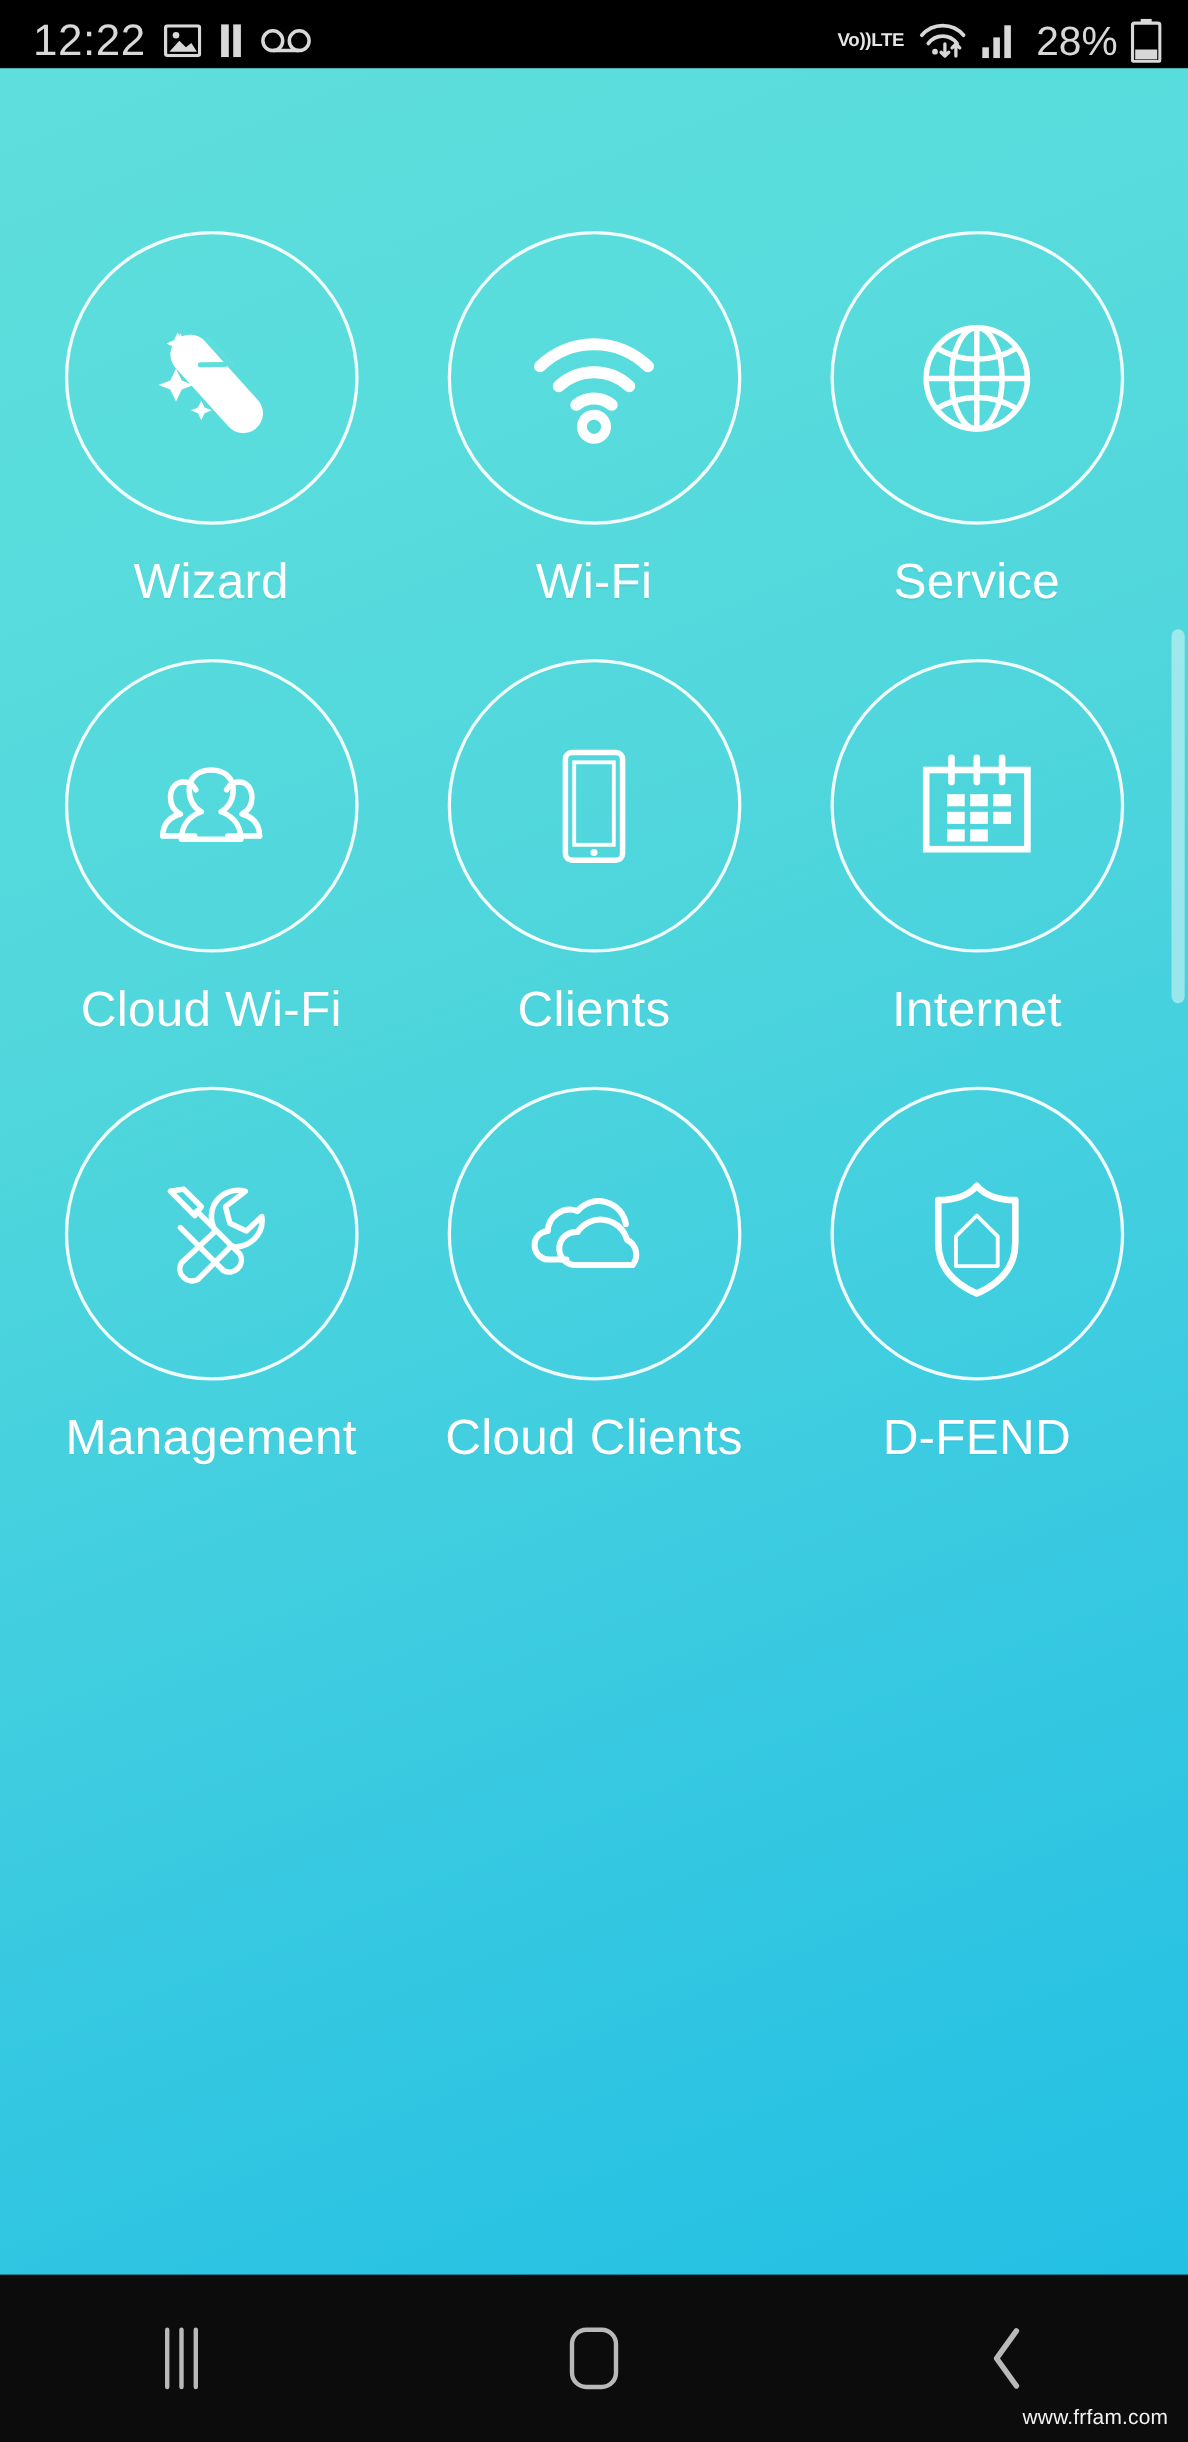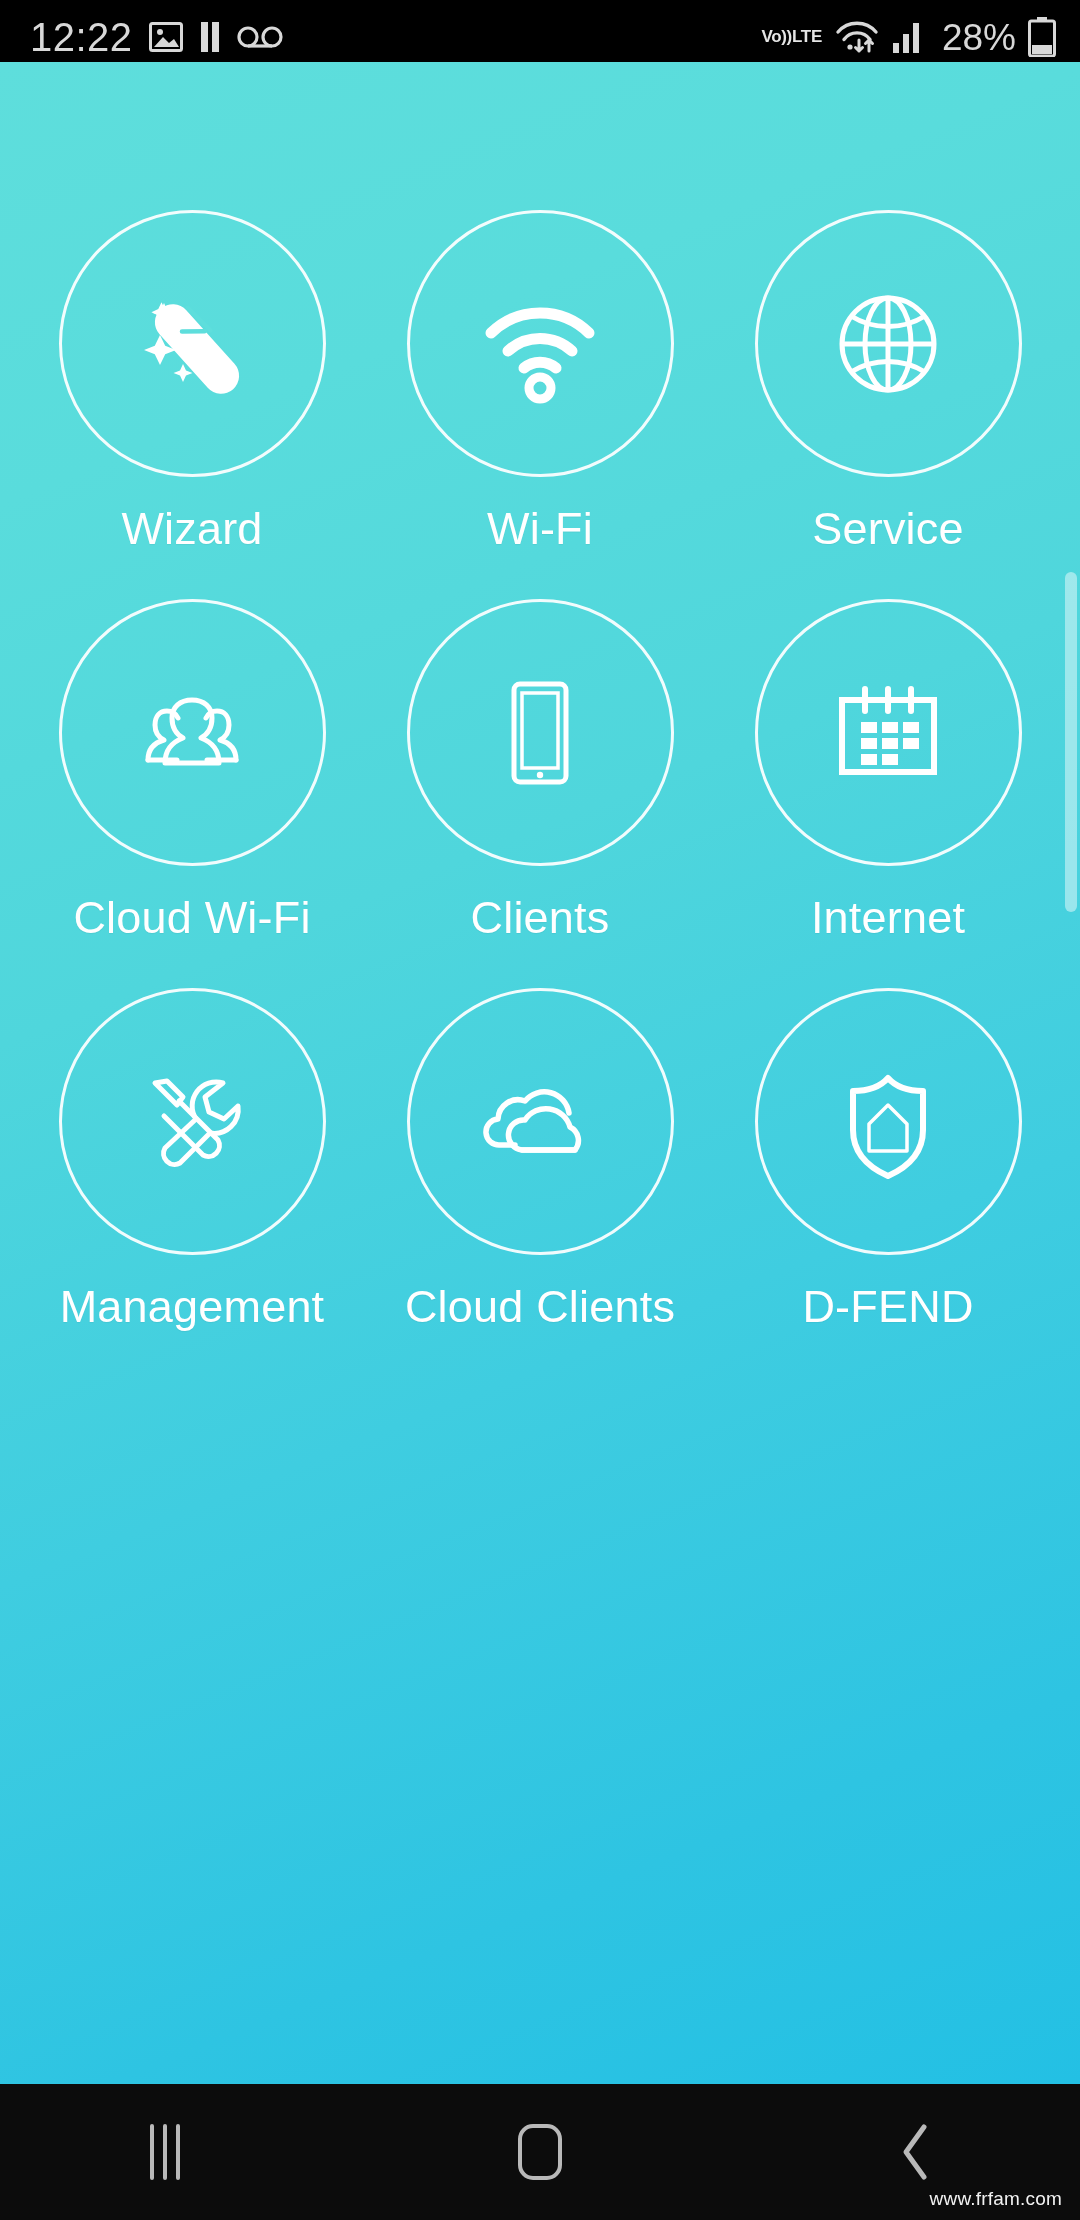--- a/index.html
+++ b/index.html
@@ -102,21 +102,21 @@
     position:absolute;
     right:3px; top:510px;
     width:12px; height:340px;
     background:rgba(255,255,255,0.45);
     border-radius:6px;
   }
 
   
   .nav-bar {
     position:relative;
-    height:136px;
+    height:152px;
     background:#0c0c0c;
     display:flex; align-items:center;
     flex:0 0 auto;
     gap:44px;
   }
   .nav-btn {
     flex:1 1 0;
     display:flex; align-items:center; justify-content:center;
     height:100%;
     cursor:pointer;

